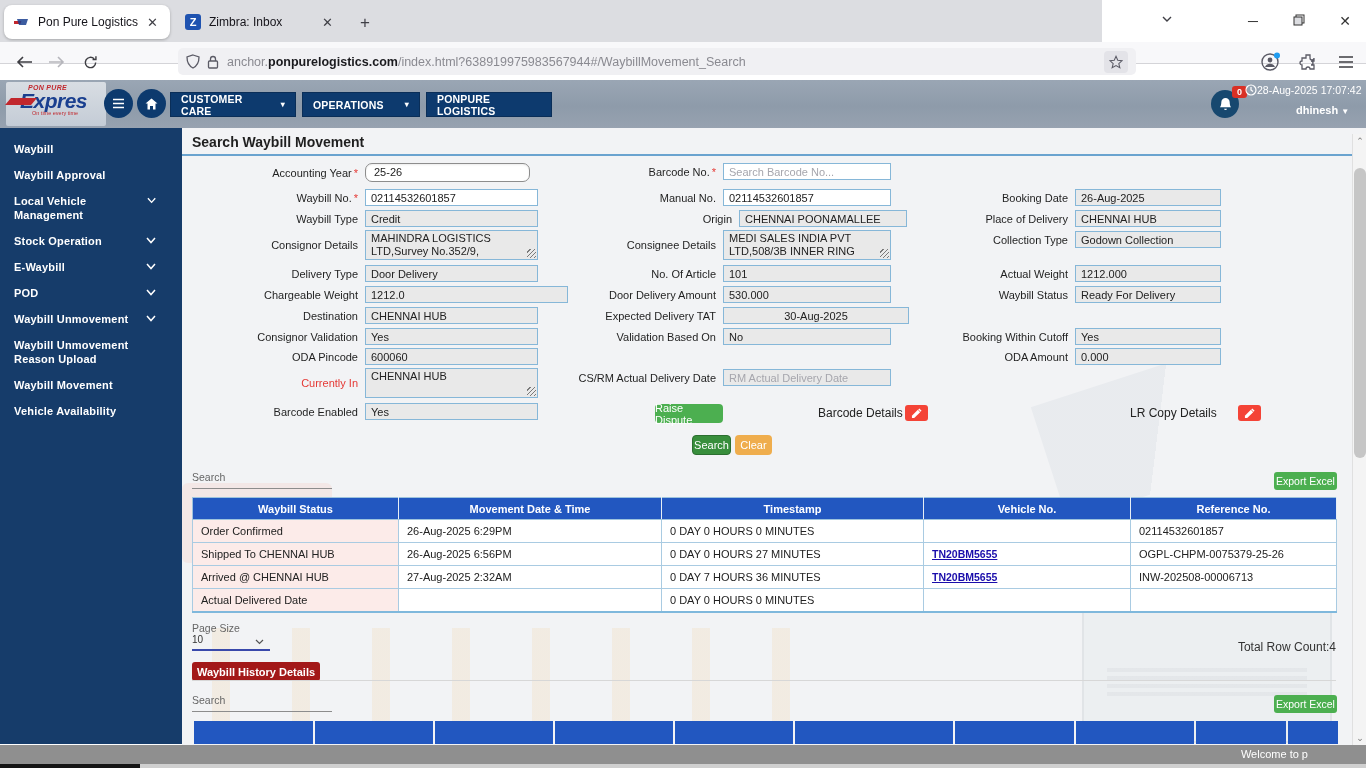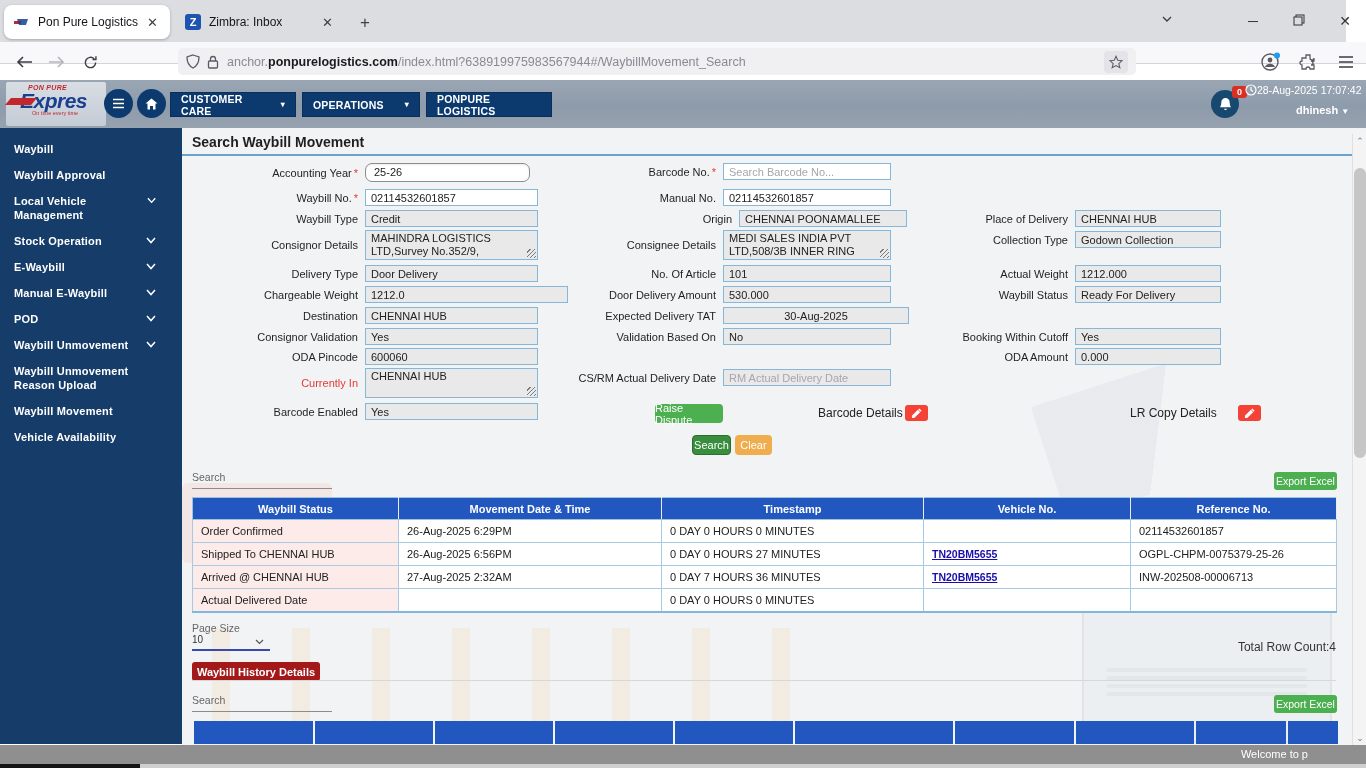--- a/index.html
+++ b/index.html
@@ -1,20 +1,20 @@
 <!DOCTYPE html>
 <html><head>
 <meta charset="utf-8">
 <style>
   * { box-sizing: border-box; margin: 0; padding: 0; }
   html,body { width:1366px; height:768px; overflow:hidden; font-family:"Liberation Sans", sans-serif; background:#fff; }
   .abs { position:absolute; }
 
   
-  #tabstrip { position:absolute; top:0; left:0; width:1346px; height:42px; background:#dcdde1;padding-left:24px; }
+  #tabstrip { position:absolute; top:0; left:0; width:1102px; height:42px; background:#dcdde1;padding-left:24px; }
   .tab { position:absolute; top:5px; height:34px; border-radius:8px; display:flex; align-items:center; padding:0 10px; font-size:12px; color:#15141a; }
   .tab.active { background:#fff; box-shadow:0 1px 3px rgba(0,0,0,.25); }
   .tab .favicon { width:16px; height:16px; margin-right:8px; flex:0 0 16px; }
   .tab .tabclose { margin-left:auto; color:#3f3f46; font-size:13px; padding:0 2px; }
   .newtab { position:absolute; top:10px; left:352px; width:26px; height:26px; font-size:17px; color:#3f3f46; text-align:center; line-height:25px; border-radius:4px; }
   .tablist-chevron { position:absolute; top:12px; left:1160px; color:#3f3f46; }
   .winbtn { position:absolute; top:8px; width:30px; height:26px; text-align:center; line-height:26px; color:#333; font-size:14px; }
   #toolbar { position:absolute; top:42px; left:0; width:1366px; height:22px; background:#f8f8fa; border-bottom:1px solid #d4d4d8; }
   .navicon { position:absolute; top:8px; width:24px; height:24px; display:flex; align-items:center; justify-content:center; }
   #urlfield { position:absolute; top:6px; left:178px; width:958px; height:27px; background:#f0f0f3; border-radius:5px; display:flex; align-items:center; padding:0 8px; }
@@ -234,26 +234,20 @@
         <path d="M1 1 L5 5.5 L9 1" fill="none" stroke="#fff" stroke-width="1.5"></path>
       </svg>
     </div>
   <div class="sbitem">
       <span>E-Waybill</span>
       <svg class="chev" width="10" height="7" viewBox="0 0 10 7">
         <path d="M1 1 L5 5.5 L9 1" fill="none" stroke="#fff" stroke-width="1.5"></path>
       </svg>
     </div>
   <div class="sbitem">
-      <span>Manual E-Waybill</span>
-      <svg class="chev" width="10" height="7" viewBox="0 0 10 7">
-        <path d="M1 1 L5 5.5 L9 1" fill="none" stroke="#fff" stroke-width="1.5"></path>
-      </svg>
-    </div>
-  <div class="sbitem">
       <span>POD</span>
       <svg class="chev" width="10" height="7" viewBox="0 0 10 7">
         <path d="M1 1 L5 5.5 L9 1" fill="none" stroke="#fff" stroke-width="1.5"></path>
       </svg>
     </div>
   <div class="sbitem">
       <span>Waybill Unmovement</span>
       <svg class="chev" width="10" height="7" viewBox="0 0 10 7">
         <path d="M1 1 L5 5.5 L9 1" fill="none" stroke="#fff" stroke-width="1.5"></path>
       </svg>
@@ -355,20 +349,24 @@
   </div>
   <div class="frow" style="left:368px; top:200px;">
     <span class="flabel"><span>Validation Based On</span></span>
     <input class="fin ro" style="width: 168px;" value="No">
   </div>
   <div class="frow" style="left:368px; top:241px;">
     <span class="flabel"><span>CS/RM Actual Delivery Date</span></span>
     <input class="fin ro" style="width: 168px;" placeholder="RM Actual Delivery Date">
   </div>
 
+  <div class="frow" style="left:720px; top:61px;">
+    <span class="flabel"><span>Booking Date</span></span>
+    <input class="fin ro" style="width: 146px;" value="26-Aug-2025">
+  </div>
   <div class="frow" style="left:720px; top:82px;">
     <span class="flabel"><span>Place of Delivery</span></span>
     <input class="fin ro" style="width: 146px;" value="CHENNAI HUB">
   </div>
   <div class="frow" style="left:720px; top:103px;">
     <span class="flabel"><span>Collection Type</span></span>
     <input class="fin ro" style="width: 146px;" value="Godown Collection">
   </div>
   <div class="frow" style="left:720px; top:137px;">
     <span class="flabel"><span>Actual Weight</span></span>

